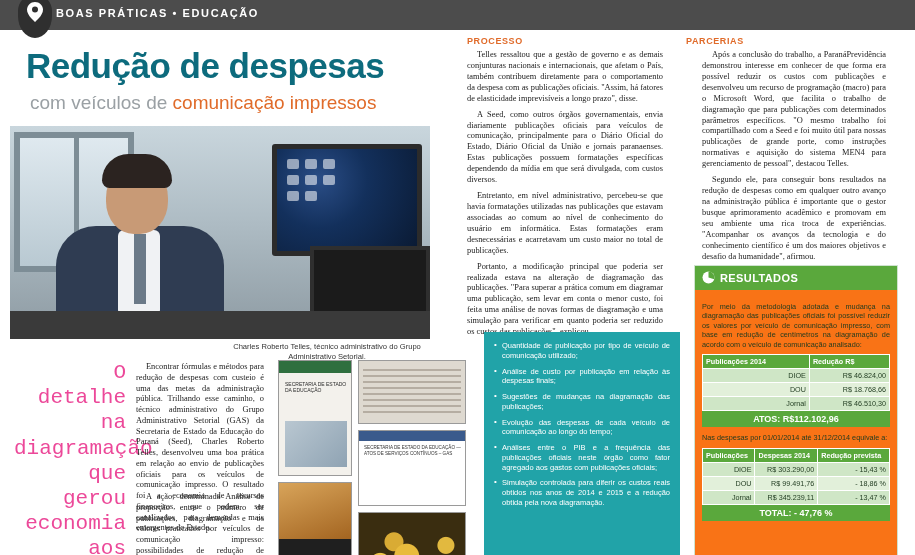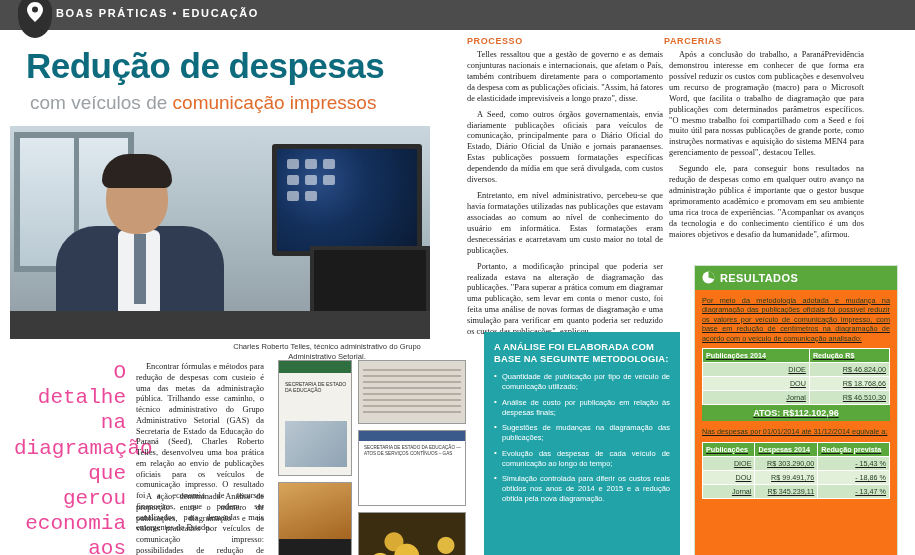--- a/index.html
+++ b/index.html
@@ -187,36 +187,36 @@
   .methodbox ul { margin:0; padding:0; list-style:none; }
   .methodbox li {
     font-size:7.5px; line-height:1.3; margin-bottom:6px; padding-left:8px;
     position:relative; text-align:justify;
   }
   .methodbox li:before{
     content:"•"; position:absolute; left:0; top:-1px; font-size:8px;
   }
 
   
-  .rightcol { position:absolute; left:664px; top:36px; width:200px; }
+  .rightcol { position:absolute; left:686px; top:36px; width:200px; }
   .rtext { font-size:8.4px; line-height:1.3; text-align:justify; color:#222; }
-  .rtext p { margin:0 0 5px 5px; text-indent:10px; }
+  .rtext p { margin:0 0 5px 16px; text-indent:10px; }
 
   
   .results {
     position:absolute; left:694px; top:240px; width:204px; height:315px;
     background:#f97316; border:1px solid #cfe3cf;
     font-family:"Liberation Sans", sans-serif;
     margin-top:25px;
   }
   .results-head {
     height:24px; background:#5aa83c; display:flex; align-items:center; gap:5px;
     padding-left:7px; color:#fff; font-size:11px; font-weight:700; letter-spacing:.4px;
   }
-  .results-body { padding:6px 7px 0 7px;text-decoration:underline; }
+  .results-body { padding:12px 7px 0 7px; }
   .results-intro { font-size:7.3px; line-height:1.3; text-align:justify; color:#1f3a1f; }
   table.rt { width:100%; border-collapse:collapse; margin-top:5px; font-size:7.2px; }
   table.rt th {
     background:#5aa83c; color:#fff; font-weight:700; padding:2px 3px; text-align:left;
     border:1px solid #ffffff;
   }
   table.rt td {
     padding:2px 3px; text-align:right; border:1px solid #ffffff; color:#1f3a1f;
   }
   table.rt tr.odd td { background:#cfe6c6; }
@@ -318,26 +318,26 @@
   <div class="colhead">PROCESSO</div>
   <div class="mtext">
     <p>Telles ressaltou que a gestão de governo e as demais conjunturas nacionais e internacionais, que afetam o País, também contribuem diretamente para o comportamento da despesa com as publicações oficiais. "Assim, há fatores de elasticidade imprevisíveis a longo prazo", disse.</p>
     <p>A Seed, como outros órgãos governamentais, envia diariamente publicações oficiais para veículos de comunicação, principalmente para o Diário Oficial do Estado, Diário Oficial da União e jornais paranaenses. Estas publicações possuem formatações específicas dependendo da mídia em que será divulgada, com custos diversos.</p>
     <p>Entretanto, em nível administrativo, percebeu-se que havia formatações utilizadas nas publicações que estavam associadas ao comum ao nível de conhecimento do usuário em informática. Estas formatações eram desnecessárias e acarretavam um custo maior no total de publicações.</p>
     <p>Portanto, a modificação principal que poderia ser realizada estava na alteração de diagramação das publicações. "Para superar a prática comum em diagramar uma publicação, sem levar em conta o menor custo, foi feita uma análise de novas formas de diagramação e uma simulação para verificar em quanto poderia ser reduzido os custos das publicações", explicou.</p>
   </div>
 </div>
 
 <div class="methodbox">
-  <h3>A ANÁLISE FOI ELABORADA COM BASE NA SEGUINTE METODOLOGIA:</h3>
   <ul>
     <li>Quantidade de publicação por tipo de veículo de comunicação utilizado;</li>
     <li>Análise de custo por publicação em relação às despesas finais;</li>
     <li>Sugestões de mudanças na diagramação das publicações;</li>
     <li>Evolução das despesas de cada veículo de comunicação ao longo do tempo;</li>
+    <li>Análises entre o PIB e a frequência das publicações oficiais neste órgão como fator agregado aos gastos com publicações oficiais;</li>
     <li>Simulação controlada para diferir os custos reais obtidos nos anos de 2014 e 2015 e a redução obtida pela nova diagramação.</li>
   </ul>
 </div>
 
 <div class="rightcol">
   <div class="colhead">PARCERIAS</div>
   <div class="rtext">
     <p>Após a conclusão do trabalho, a ParanáPrevidência demonstrou interesse em conhecer de que forma era possível reduzir os custos com publicações e desenvolveu um recurso de programação (macro) para o Microsoft Word, que facilita o trabalho de diagramação que para publicações com determinados parâmetros específicos. "O mesmo trabalho foi compartilhado com a Seed e foi muito útil para nossas publicações de grande porte, como instruções normativas e aquisição do sistema MEN4 para gerenciamento de pessoal", destacou Telles.</p>
     <p>Segundo ele, para conseguir bons resultados na redução de despesas como em qualquer outro avanço na administração pública é importante que o gestor busque aprimoramento acadêmico e promovam em seu ambiente uma rica troca de experiências. "Acompanhar os avanços da tecnologia e do conhecimento científico é um dos maiores objetivos e desafio da humanidade", afirmou.</p>
   </div>
@@ -401,14 +401,15 @@
           <td>R$ 99.491,76</td>
           <td>- 18,86 %</td>
         </tr>
         <tr class="odd">
           <td>Jornal</td>
           <td>R$ 345.239,11</td>
           <td>- 13,47 %</td>
         </tr>
       </tbody>
     </table>
+    <div class="total-row">TOTAL: - 47,76 %</div>
   </div>
 </div>
 
 </body></html>

